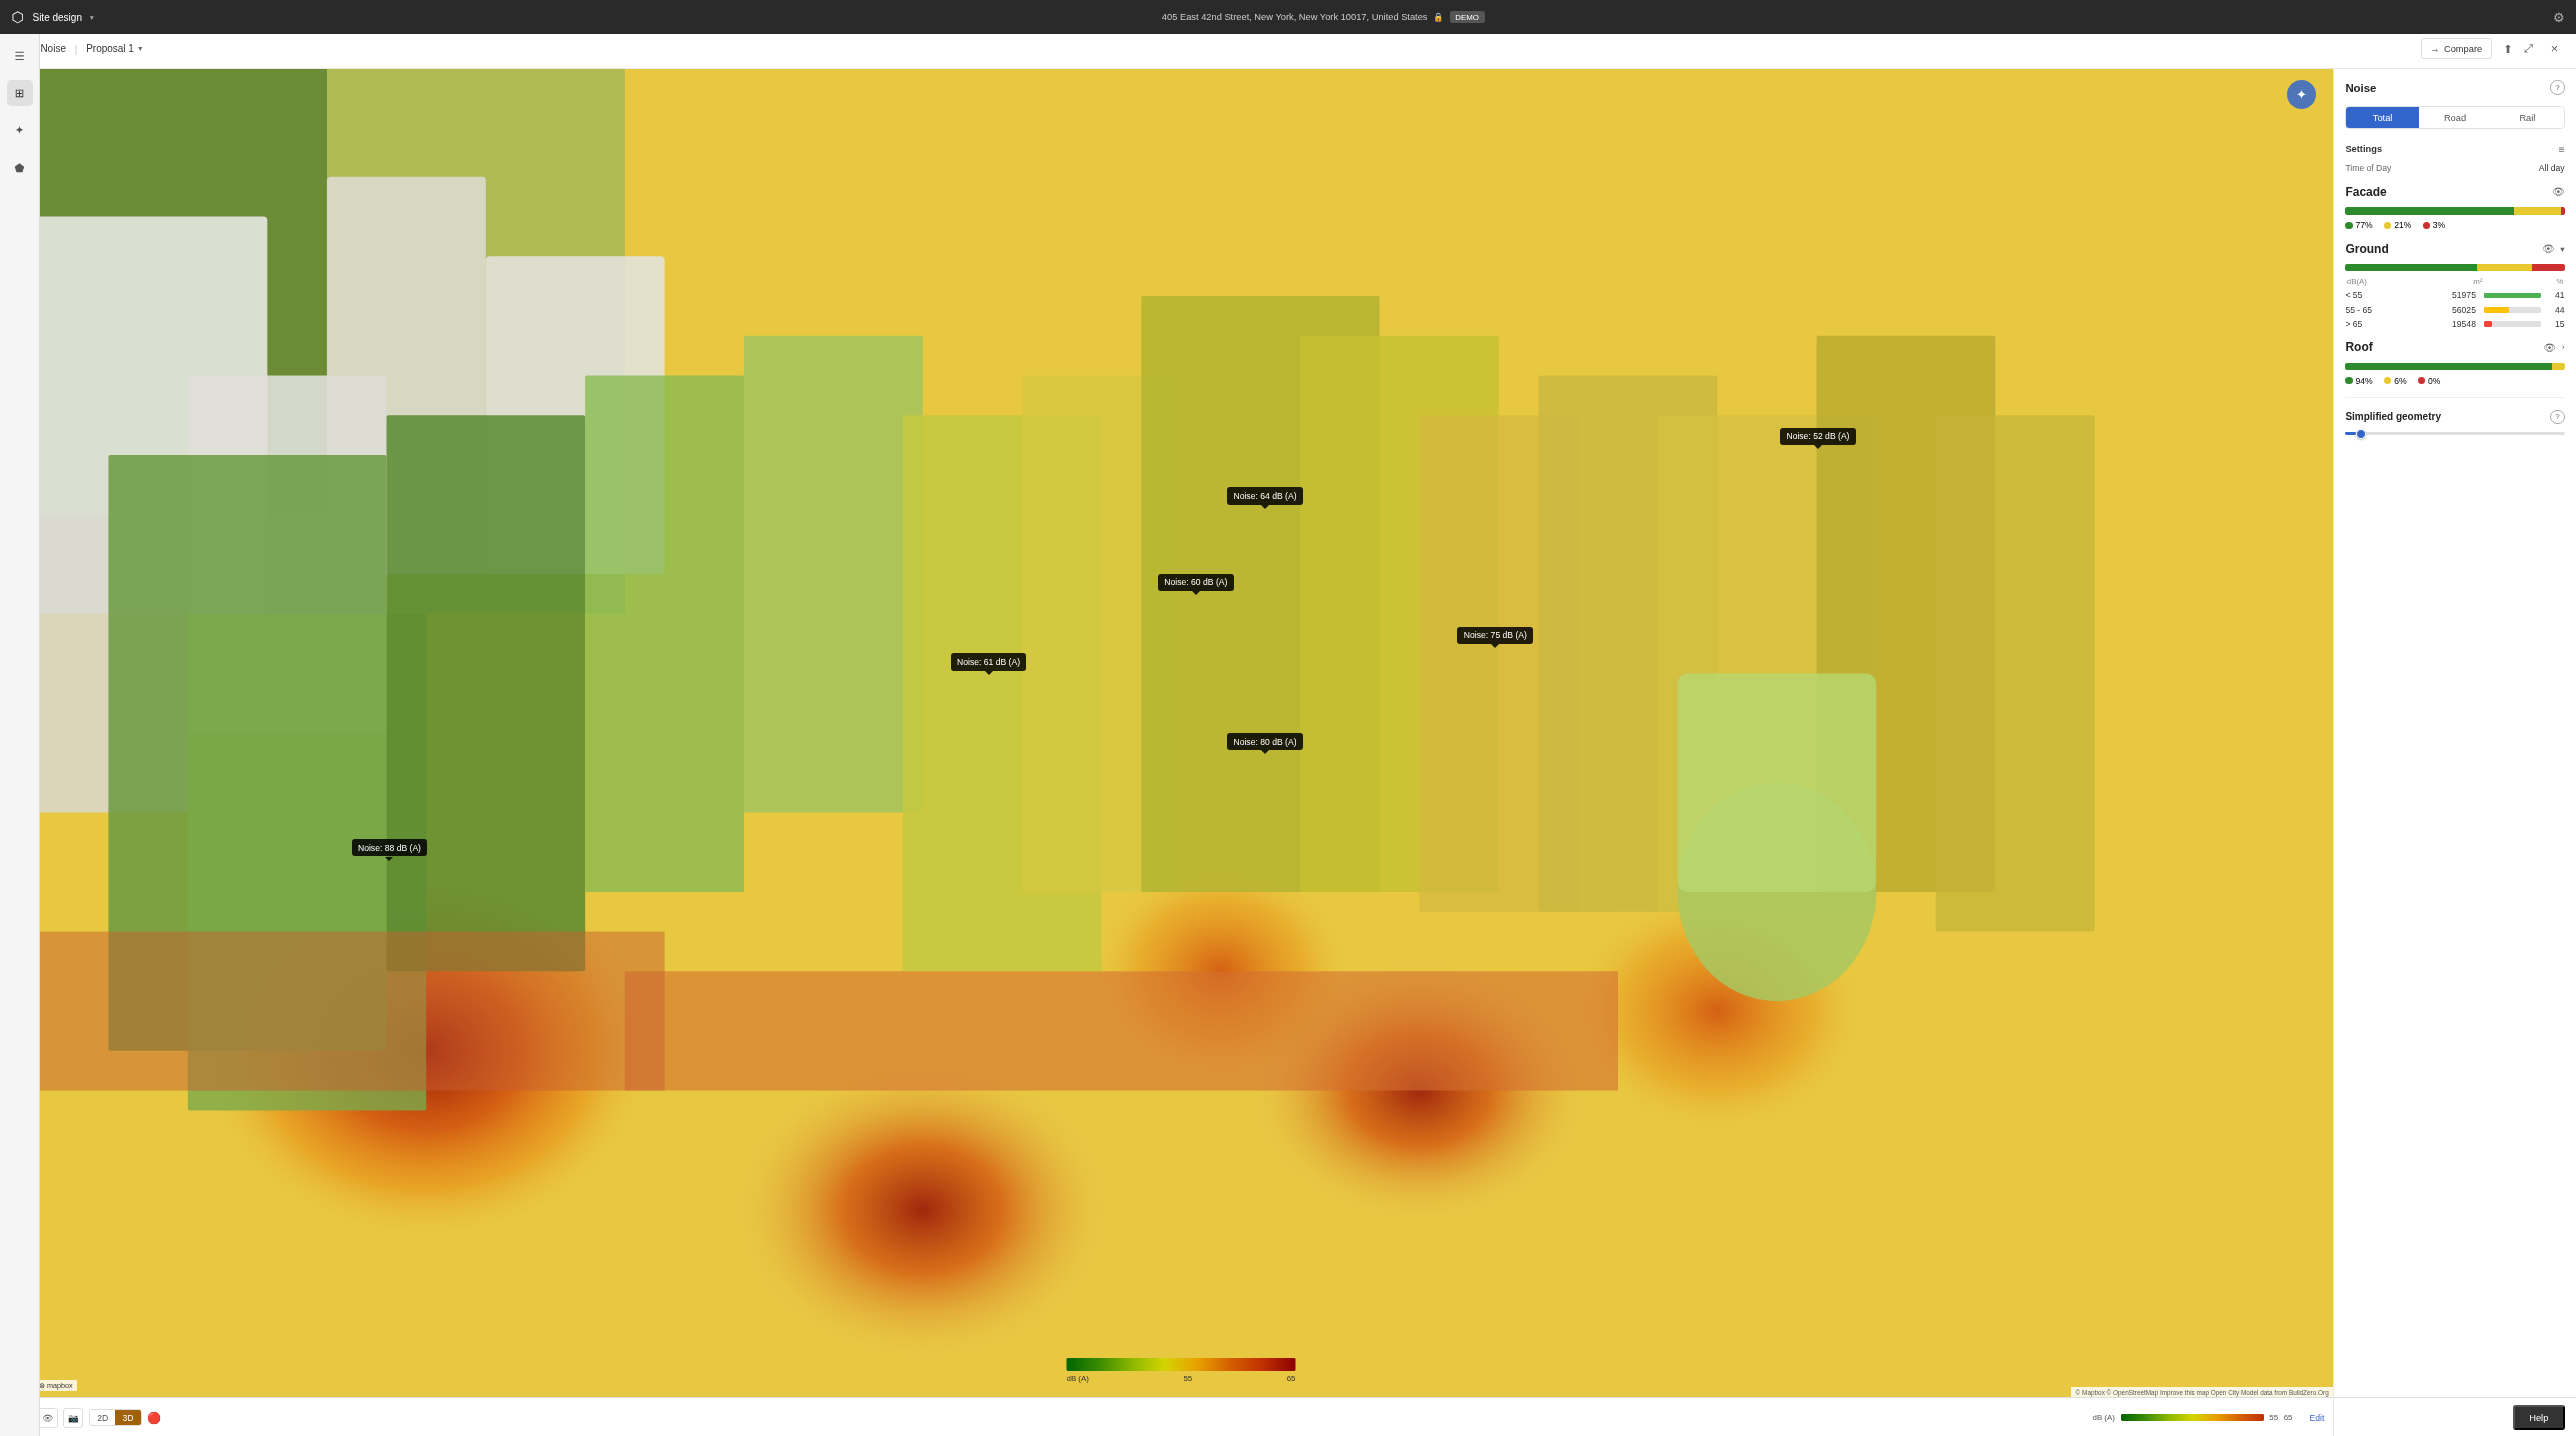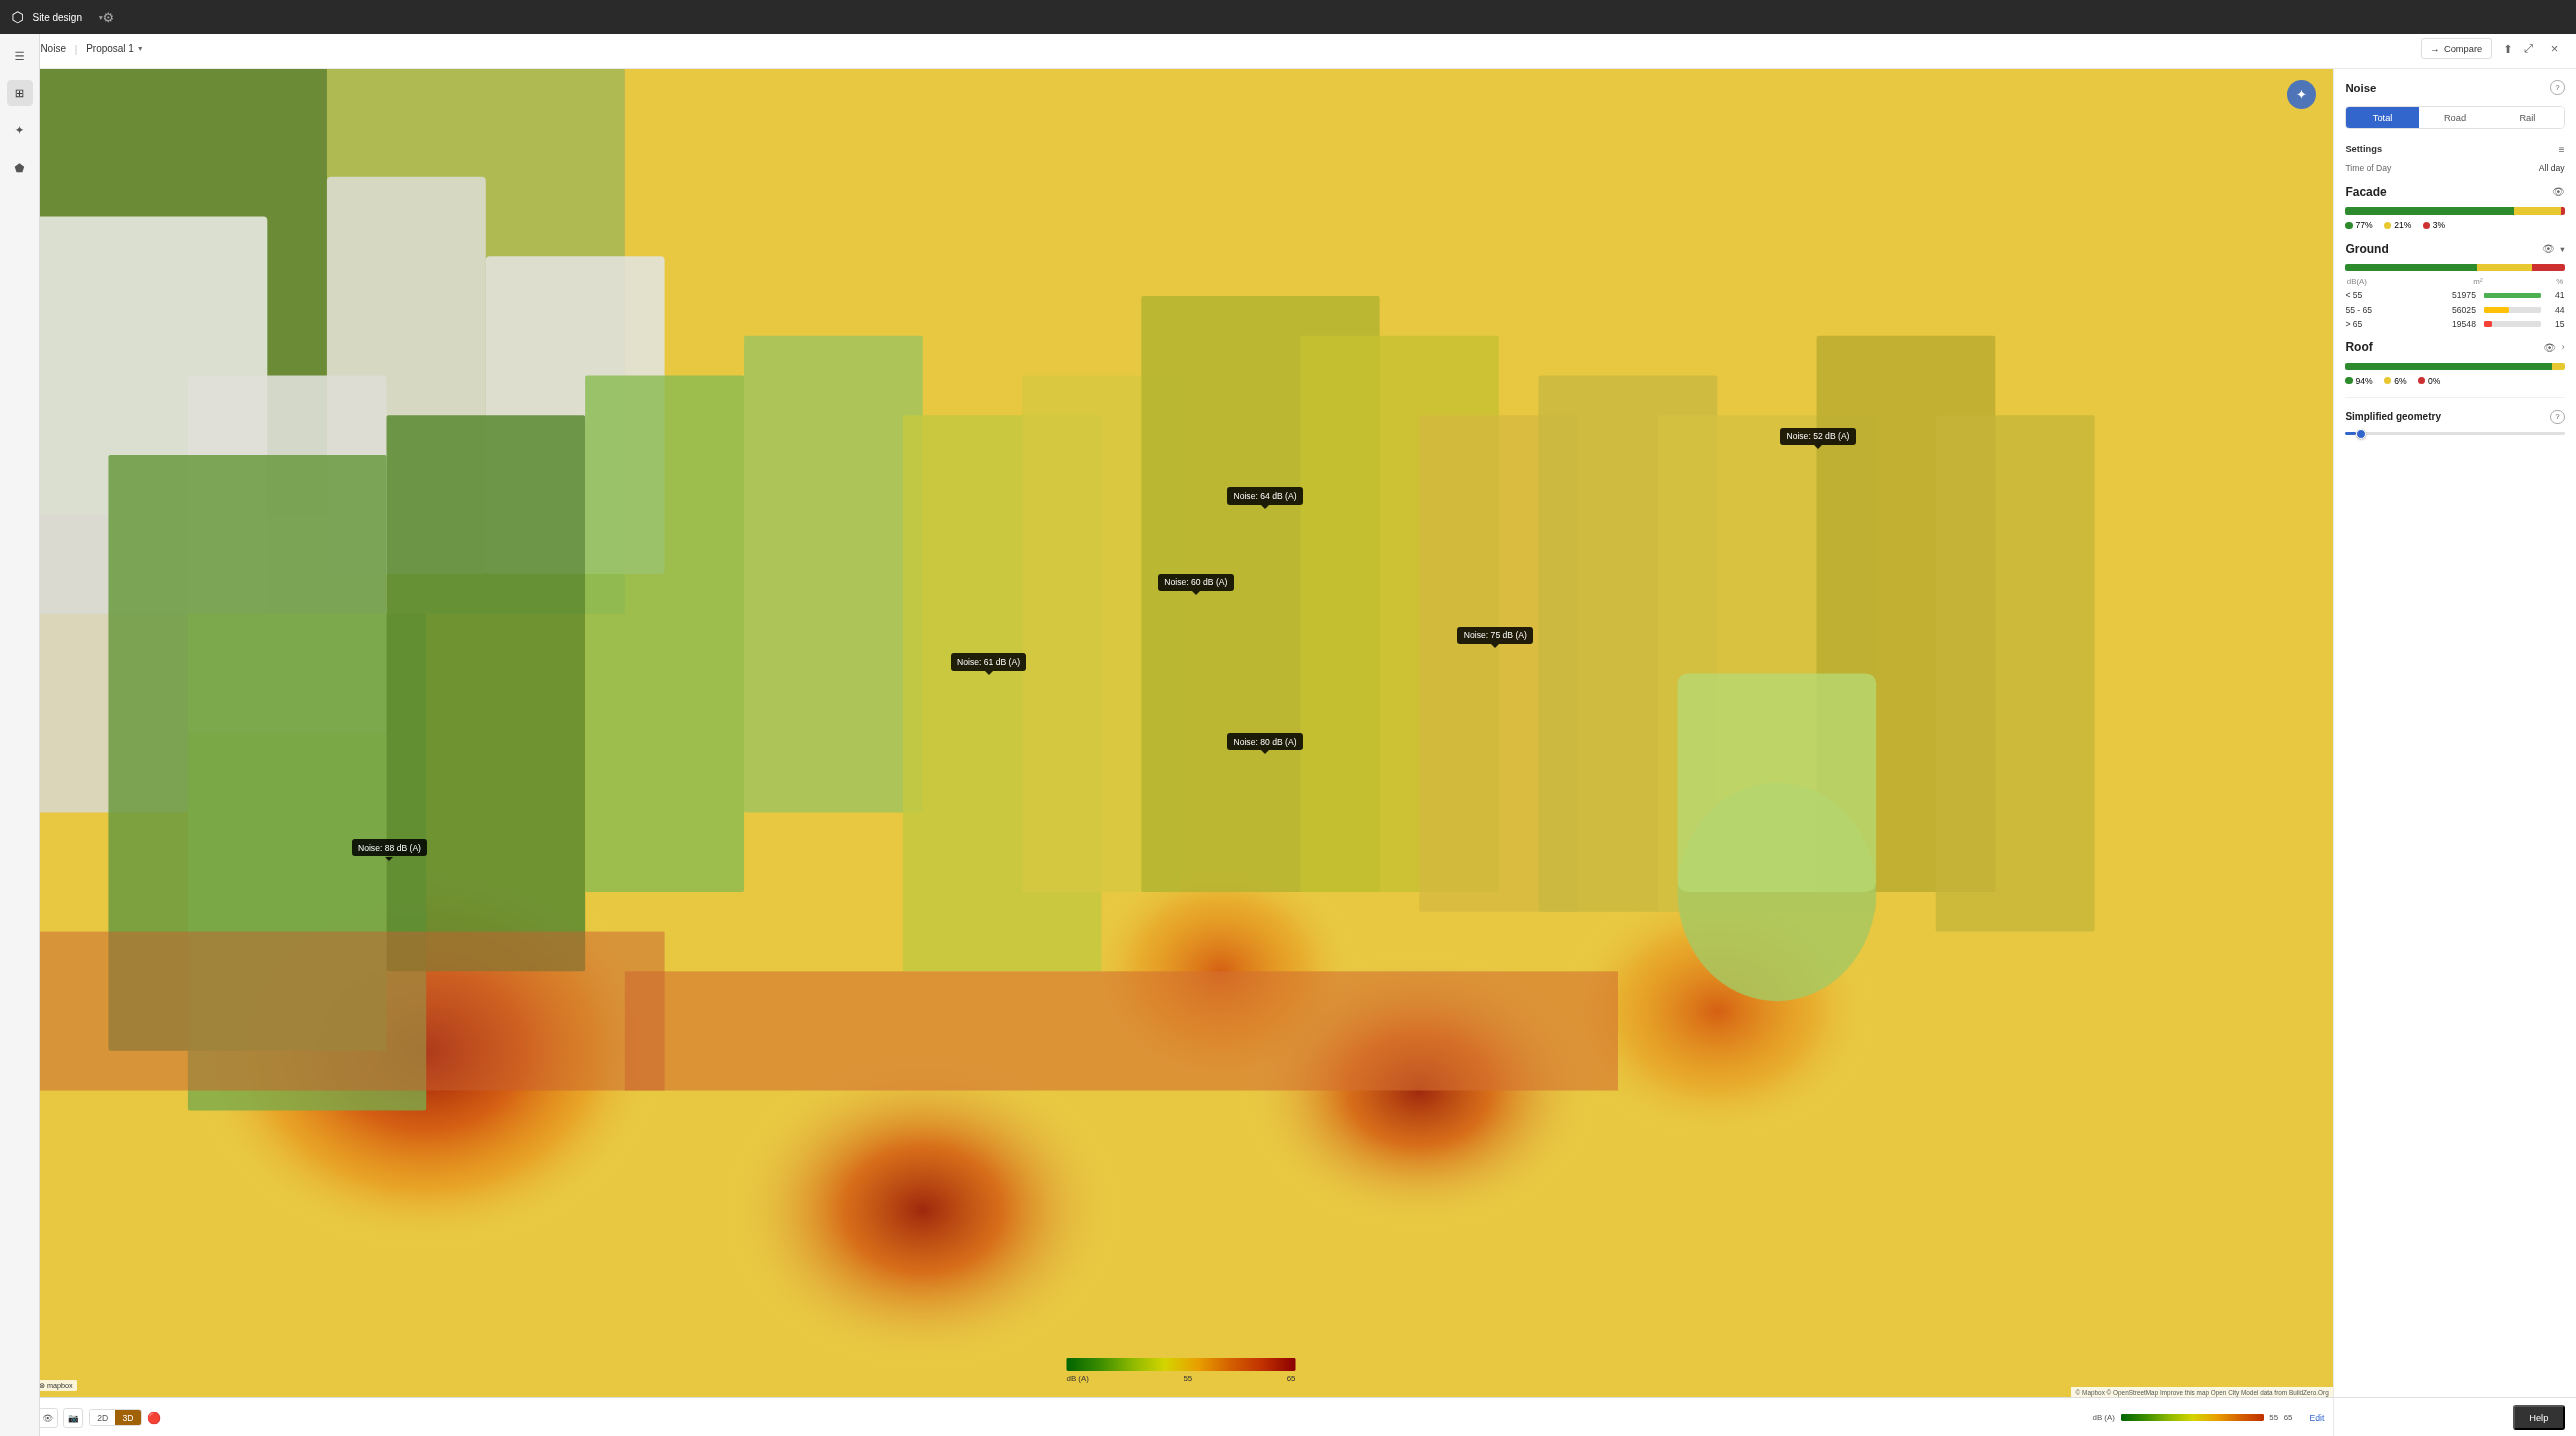--- a/index.html
+++ b/index.html
@@ -5,21 +5,21 @@
     * { box-sizing: border-box; margin: 0; padding: 0; }
     body { font-family: -apple-system, BlinkMacSystemFont, 'Segoe UI', sans-serif; background: #e8e8e8; width: 2576px; height: 1437px; overflow: hidden; position: relative; }
 
     
     .top-bar {
       position: absolute; top: 0; left: 0; right: 0; height: 34px;
       background: #2a2a2a; display: flex; align-items: center; padding: 0 11.4px;
       z-index: 100;
     }
     .top-bar-logo { color: #fff; font-size: 14.3px; margin-right: 8.6px; }
-    .top-bar-title { color: #ccc; font-size: 10px; display: flex; align-items: center; gap: 17px; }
+    .top-bar-title { color: #ccc; font-size: 10px; display: flex; align-items: center; gap: 8px; }
     .top-bar-title span { color: #fff; }
     .top-bar-title .dropdown-arrow { color: #aaa; font-size: 7.2px; }
     .top-bar-center { flex: 1; text-align: center; color: #ccc; font-size: 9.3px; display: flex; align-items: center; justify-content: center; gap: 5.7px; }
     .demo-badge { background: #555; color: #fff; padding: 1.4px 5.7px; border-radius: 2.1px; font-size: 7.9px; }
     .top-bar-right { display: flex; align-items: center; gap: 8.6px; }
     .top-bar-icon { color: #aaa; font-size: 13px; cursor: pointer; }
 
     
     .left-sidebar {
       position: absolute; top: 34px; left: 0; width: 40px; height: calc(100% - 34px);
@@ -185,20 +185,25 @@
     .noise-52 { top: 27%; left: 72%; }
   </style>
 </head>
 <body>
 
 <div class="top-bar">
   <span class="top-bar-logo">⬡</span>
   <div class="top-bar-title">
     <span>Site design</span>
     <span class="dropdown-arrow">▾</span>
+  </div>
+  <div class="top-bar-center">
+    <span>405 East 42nd Street, New York, New York 10017, United States</span>
+    <span style="font-size:8.6px;color:#888;">🔒</span>
+    <span class="demo-badge">DEMO</span>
   </div>
   <div class="top-bar-right">
     <span class="top-bar-icon">⚙</span>
   </div>
 </div>
 
 <div class="left-sidebar">
   <div class="sidebar-icon">☰</div>
   <div class="sidebar-icon active">⊞</div>
   <div class="sidebar-icon">✦</div>

